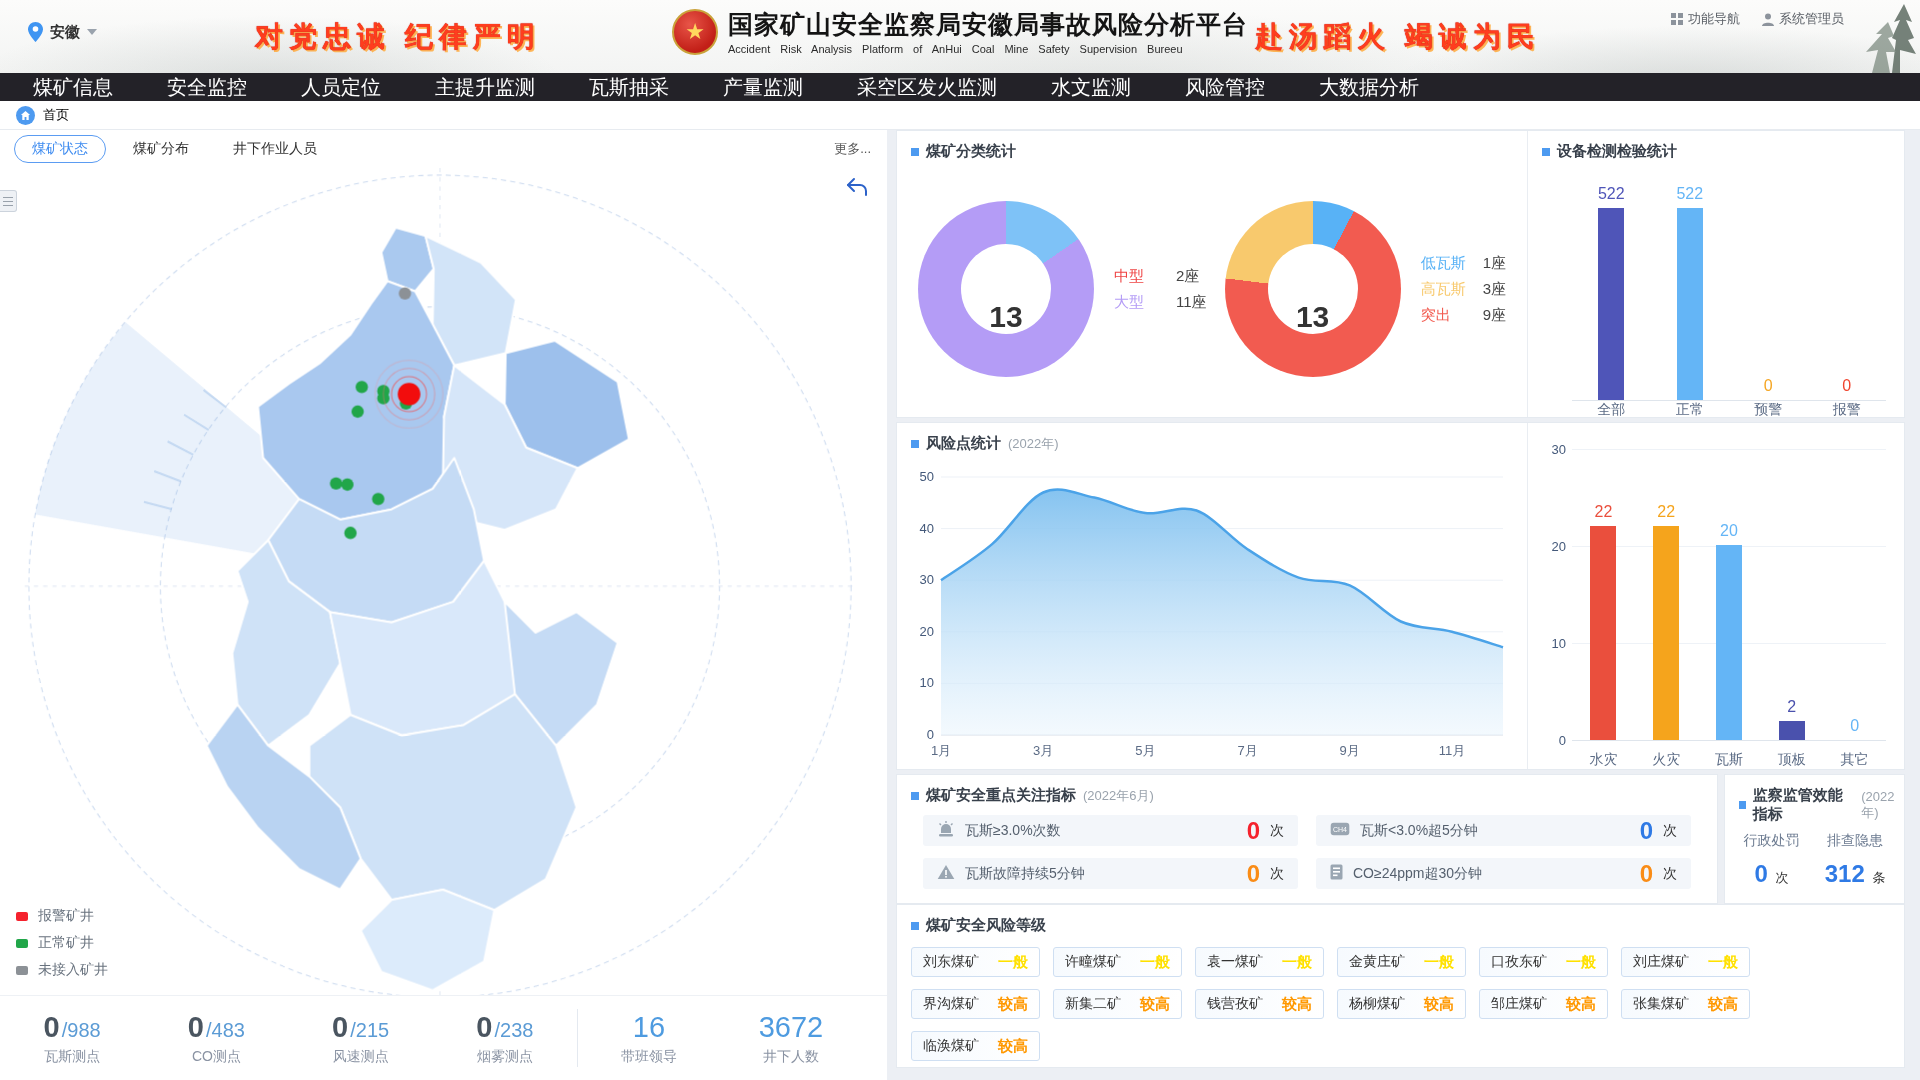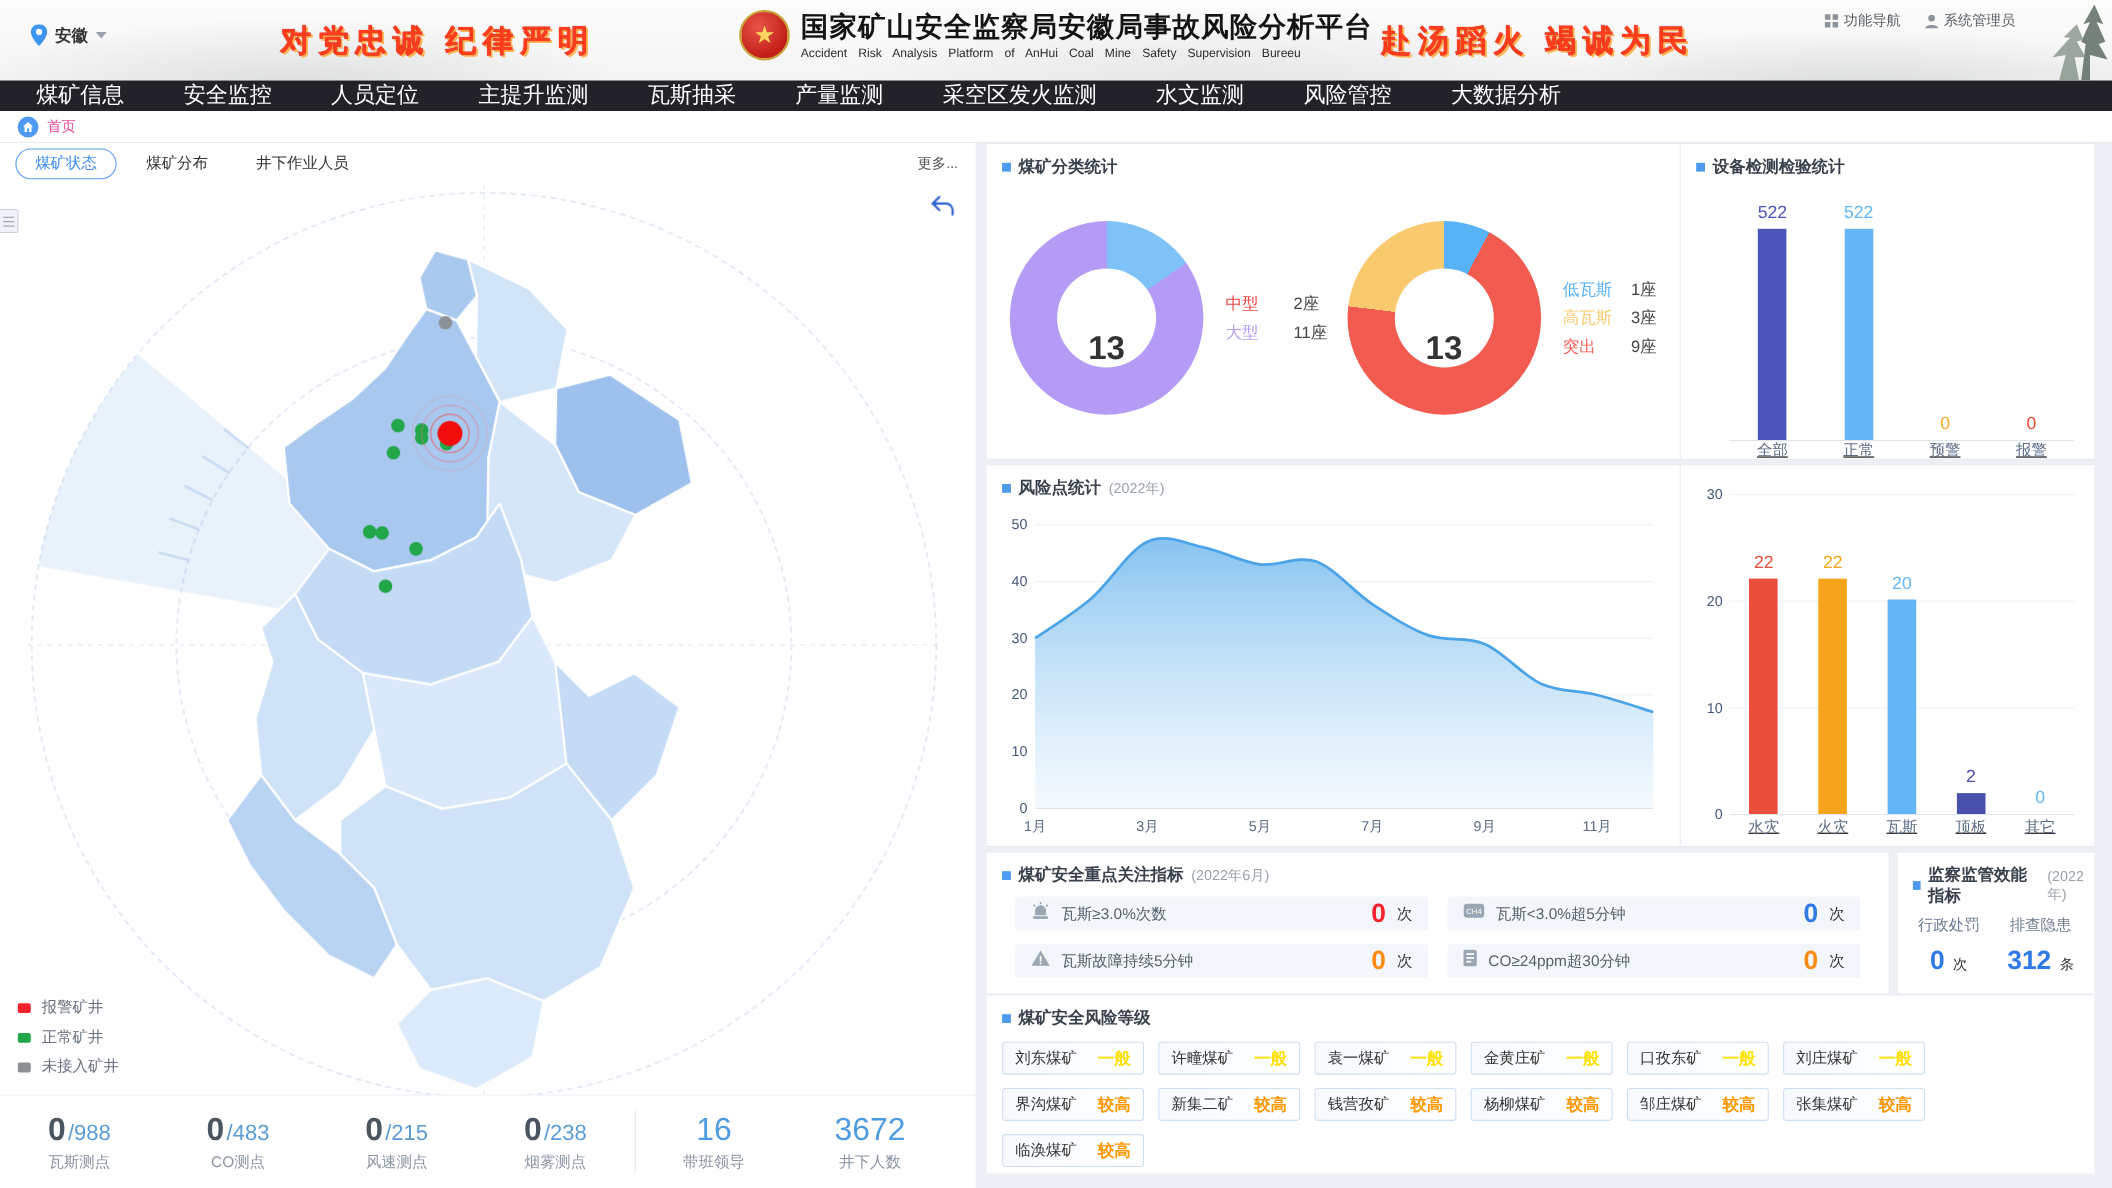--- a/index.html
+++ b/index.html
@@ -18,34 +18,34 @@
   .slogan { position:absolute; top:18px; font-size:28px; font-weight:bold; letter-spacing:6px;
       color:#ff3d1e; text-shadow:0 0 1px #b80000,2px 2px 0 rgba(255,170,60,.85); }
   .slogan.left { left:255px; }
   .slogan.right { left:1255px; }
   .brand { position:absolute; left:50%; top:8px; transform:translateX(-50%); display:flex; align-items:center; gap:10px; }
   .emblem { width:46px; height:46px; border-radius:50%; background:radial-gradient(circle at 38% 32%,#e85548,#c21f17 70%);
       border:2px solid #caa23a; display:flex; align-items:center; justify-content:center; color:#ffd75e; font-size:22px; }
   .brand-text { text-align:left; }
   .brand-title { font-size:25px; font-weight:bold; color:#141414; letter-spacing:1px; white-space:nowrap; }
   .brand-sub { font-size:11px; color:#2b2b2b; word-spacing:7px; margin-top:2px; white-space:nowrap; }
-  .header-links { position:absolute; right:88px; top:10px; display:flex; gap:22px; }
+  .header-links { position:absolute; right:76px; top:10px; display:flex; gap:22px; }
   .header-link { display:flex; align-items:center; gap:5px; font-size:13px; color:#5a5f66; cursor:pointer; }
   .grid-icon { width:12px; height:12px; display:grid; grid-template-columns:5px 5px; grid-template-rows:5px 5px; gap:2px; }
   .grid-icon i { background:#8c939c; }
   .pine { position:absolute; right:0; top:0; height:73px; }
 
   
   .navbar { height:28px; background:#232228; display:flex; align-items:center; padding-left:6px; }
   .nav-item { color:#fff; font-size:20px; padding:0 27px; line-height:28px; cursor:pointer; white-space:nowrap; }
 
   
   .breadcrumb { height:29px; background:#fff; border-bottom:1px solid #e7ebf0; display:flex; align-items:center; padding-left:16px; gap:8px; }
   .home-ic { width:19px; height:19px; border-radius:50%; background:#4d9af0; display:flex; align-items:center; justify-content:center; }
-  .crumb-label { font-size:13px; color:#ec4899; cursor:pointer; }
+  .crumb-label { font-size:13px; color:#000000; cursor:pointer; }
 
   
   .content { height:950px; display:flex; }
   .left-panel { width:887px; background:#fff; display:flex; flex-direction:column; }
   .right-col { flex:1; margin:0 15px 0 9px; display:flex; flex-direction:column; }
 
   
   .tabs-row { height:38px; display:flex; align-items:center; gap:10px; padding-left:14px; position:relative; }
   .tab { font-size:14px; color:#333; padding:4px 17px; cursor:pointer; }
   .tab.active { color:#3d8bf0; border:1px solid #5b9cf2; border-radius:15px; background:#fff; }
@@ -98,21 +98,21 @@
 
   
   .bar-sect { display:flex; flex-direction:column; }
   .bar-body { flex:1; position:relative; padding:0 18px 0 44px; }
   .bar-plot { position:relative; border-bottom:1px solid #dfe5ec; }
   .gridline { position:absolute; left:0; right:0; height:1px; background:#eef2f7; }
   .gridlabel { position:absolute; left:-32px; width:26px; text-align:right; font-size:13px; color:#44597a; transform:translateY(-7px); }
   .bar-slot { position:absolute; bottom:0; }
   .bar-rect { position:absolute; bottom:0; left:50%; transform:translateX(-50%); }
   .bar-vlabel { position:absolute; left:50%; transform:translateX(-50%); font-size:16px; white-space:nowrap; }
-  .bar-cats { display:flex; padding:0 18px 0 44px; height:26px; align-items:flex-start;text-decoration:underline; }
+  .bar-cats { display:flex; padding:0 18px 0 44px; height:26px; align-items:flex-end; }
   .bar-cat { flex:1; text-align:center; font-size:14px; color:#5b6b85; }
 
   
   .area-body { flex:1; padding:4px 8px 2px 10px; }
 
   
   .ind-panel { background:#fff; border:1px solid #e5eaf0; }
   .r3 { display:flex; gap:6px; }
   .ind-main { width:822px; display:flex; flex-direction:column; }
   .ind-grid { flex:1; display:grid; grid-template-columns:1fr 1fr; gap:12px 18px; padding:10px 26px 14px 26px; }

